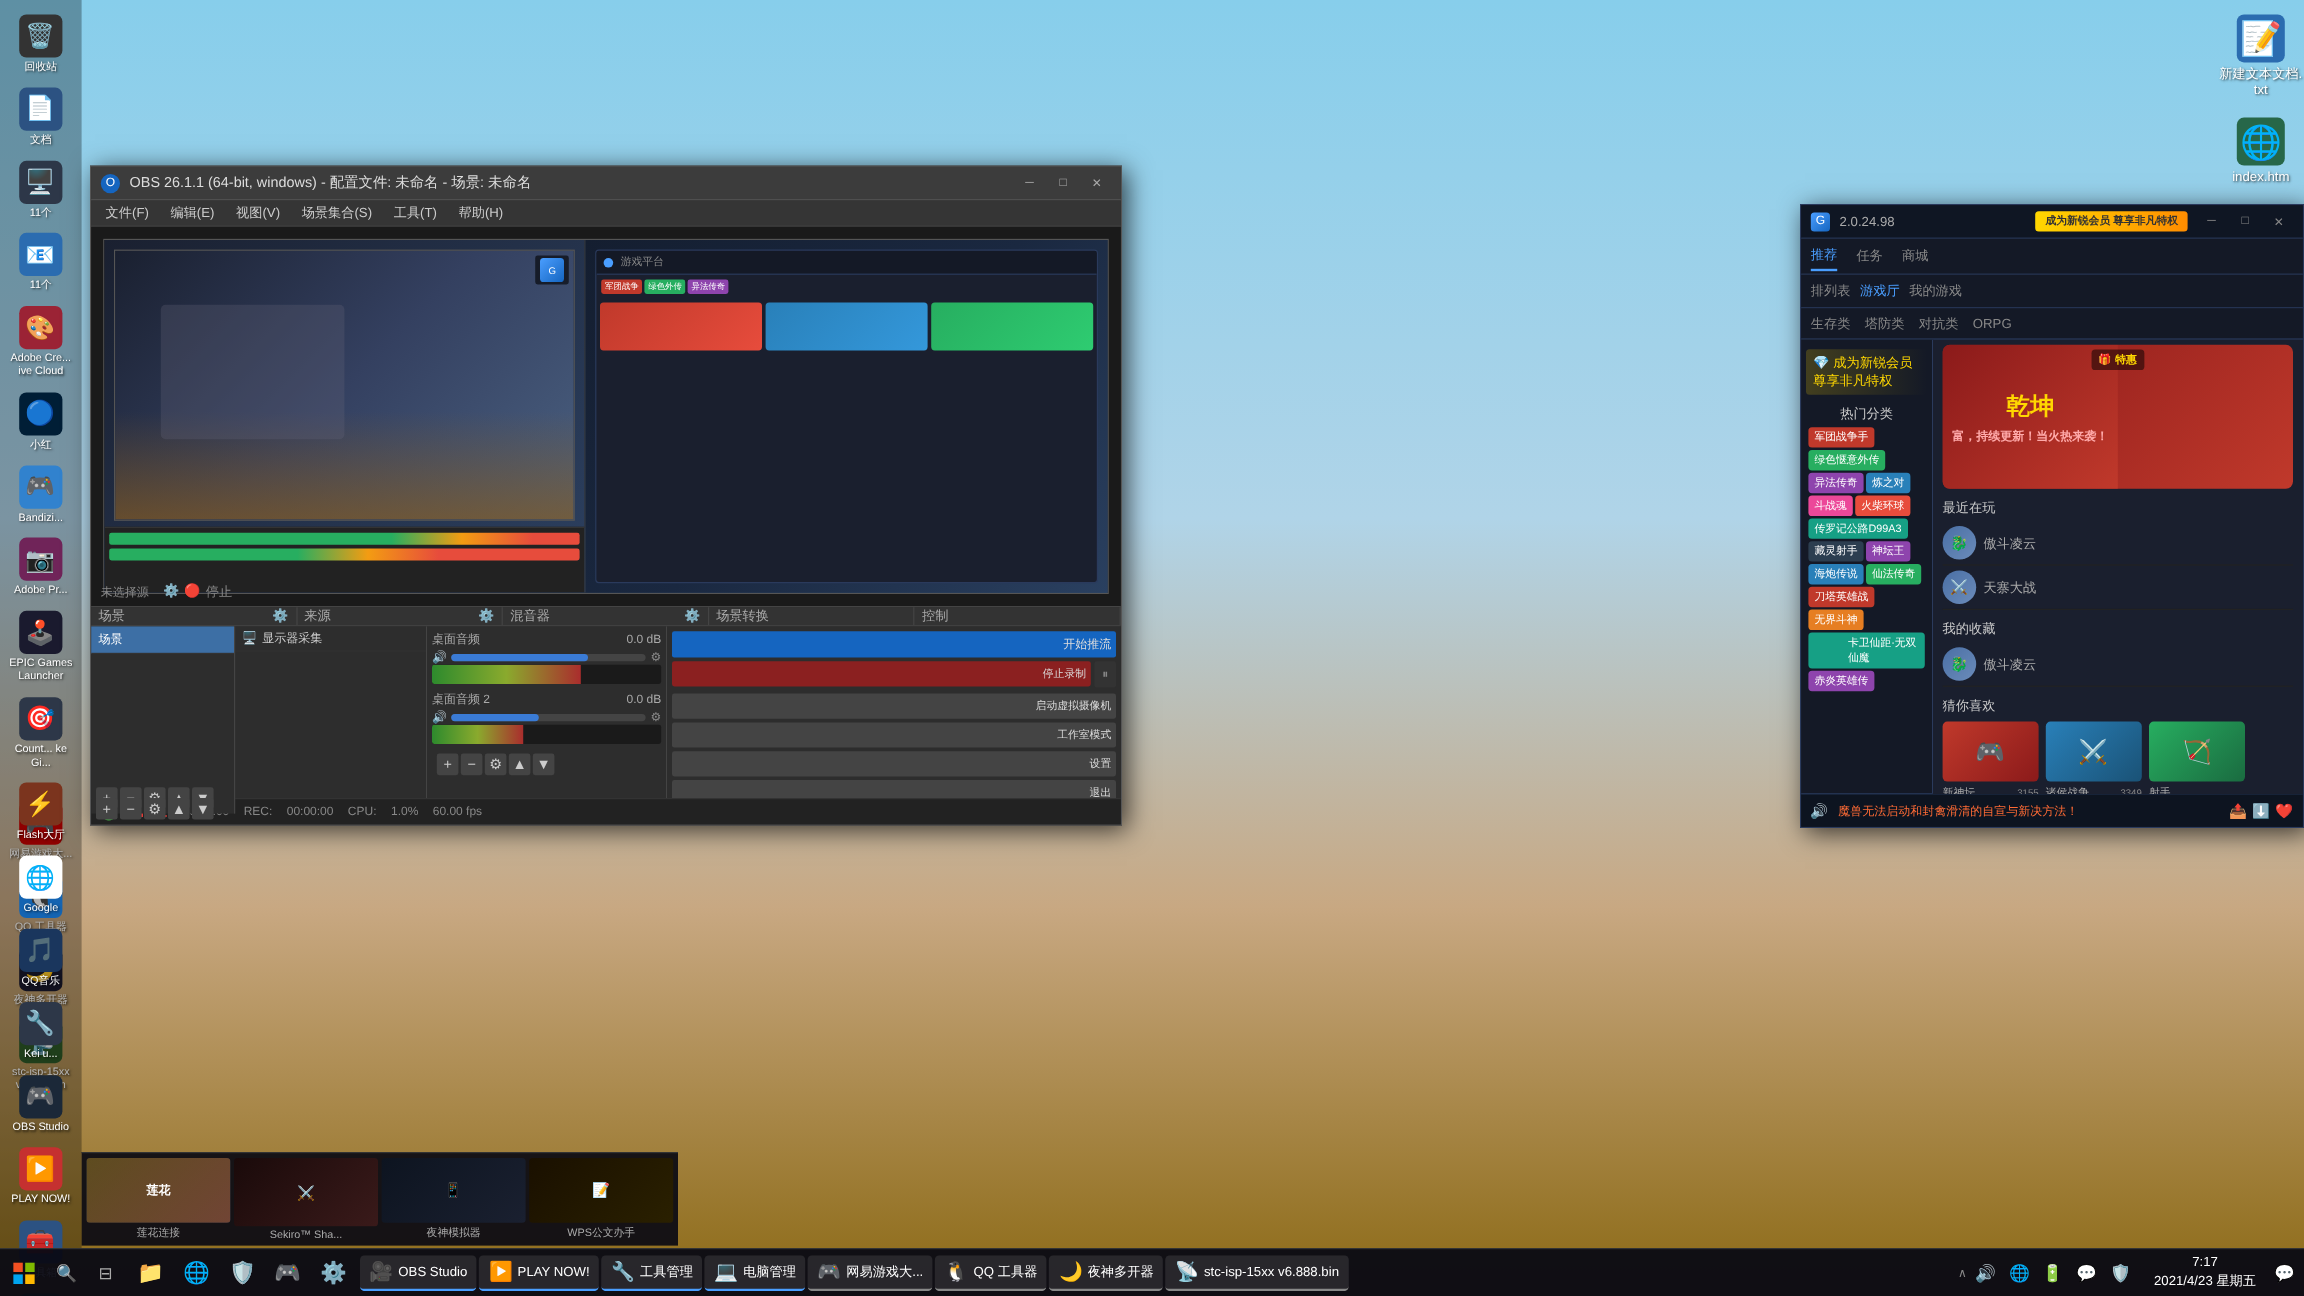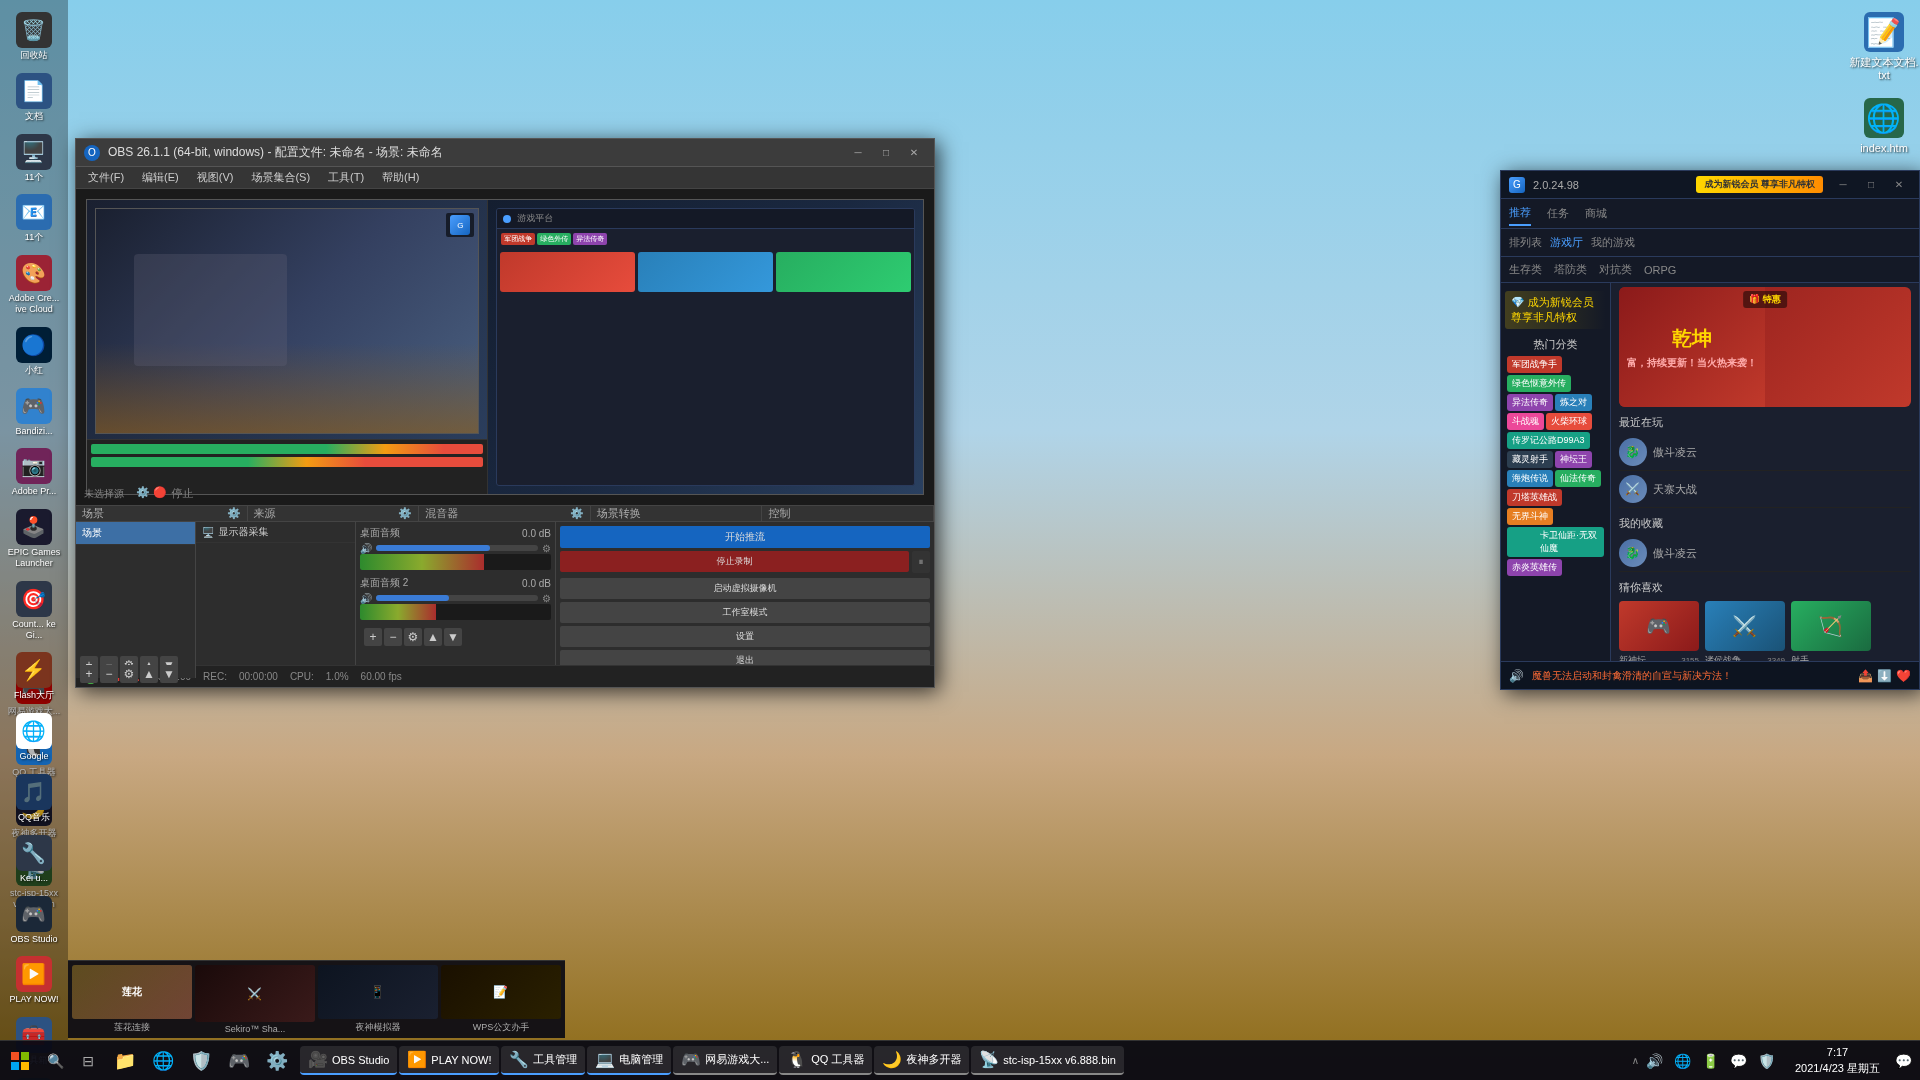--- a/index.html
+++ b/index.html
@@ -414,21 +414,21 @@
     .obs-ctrl-btn {
       width: 100%;
       padding: 4px;
       margin-bottom: 3px;
       background: #444;
       color: #ddd;
       font-size: 10px;
       border: none;
       border-radius: 2px;
       cursor: pointer;
-      text-align: center;
+      text-align: right;
     }
 
     .obs-ctrl-btn.red { background: #8b2020; }
     .obs-ctrl-btn.blue { background: #1565C0; }
 
     .obs-statusbar {
       height: 22px;
       background: #222;
       display: flex;
       align-items: center;

